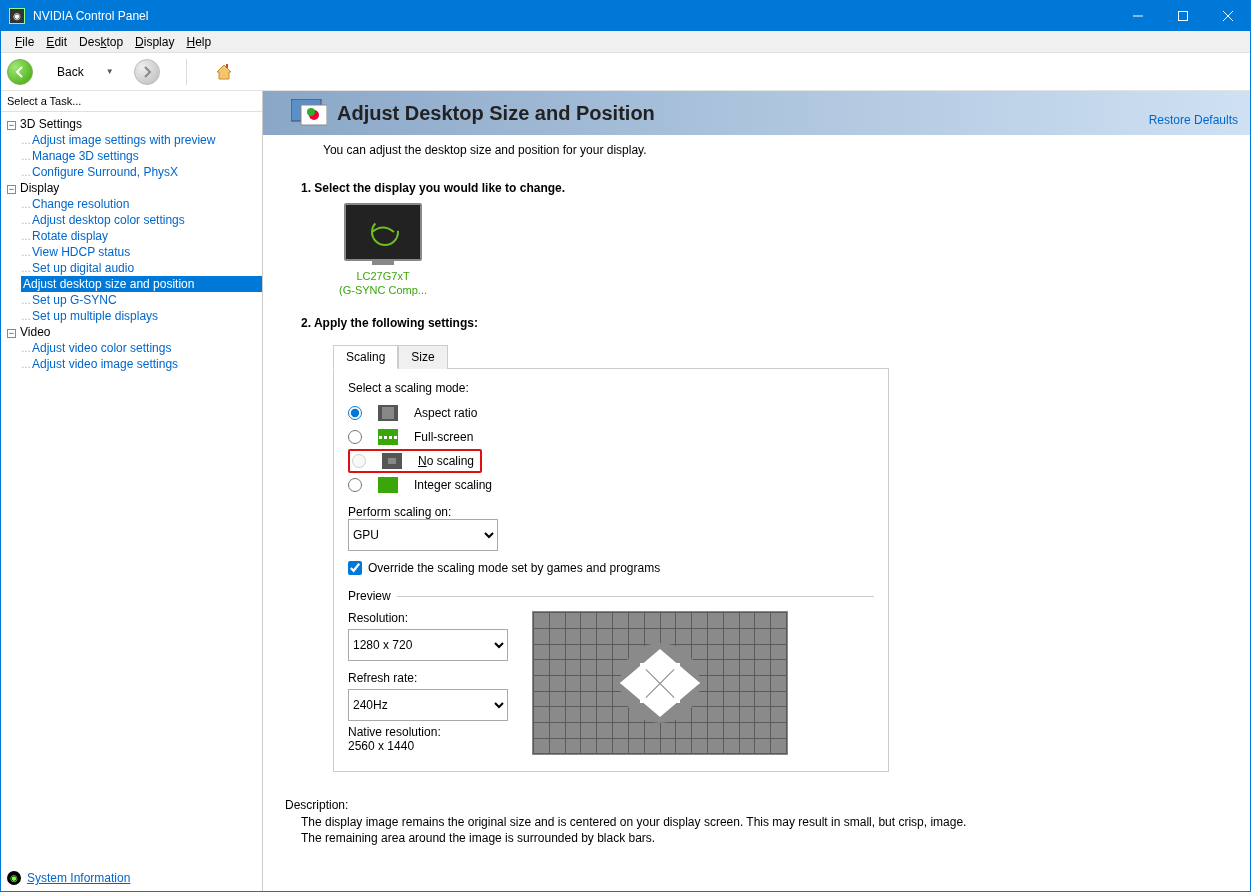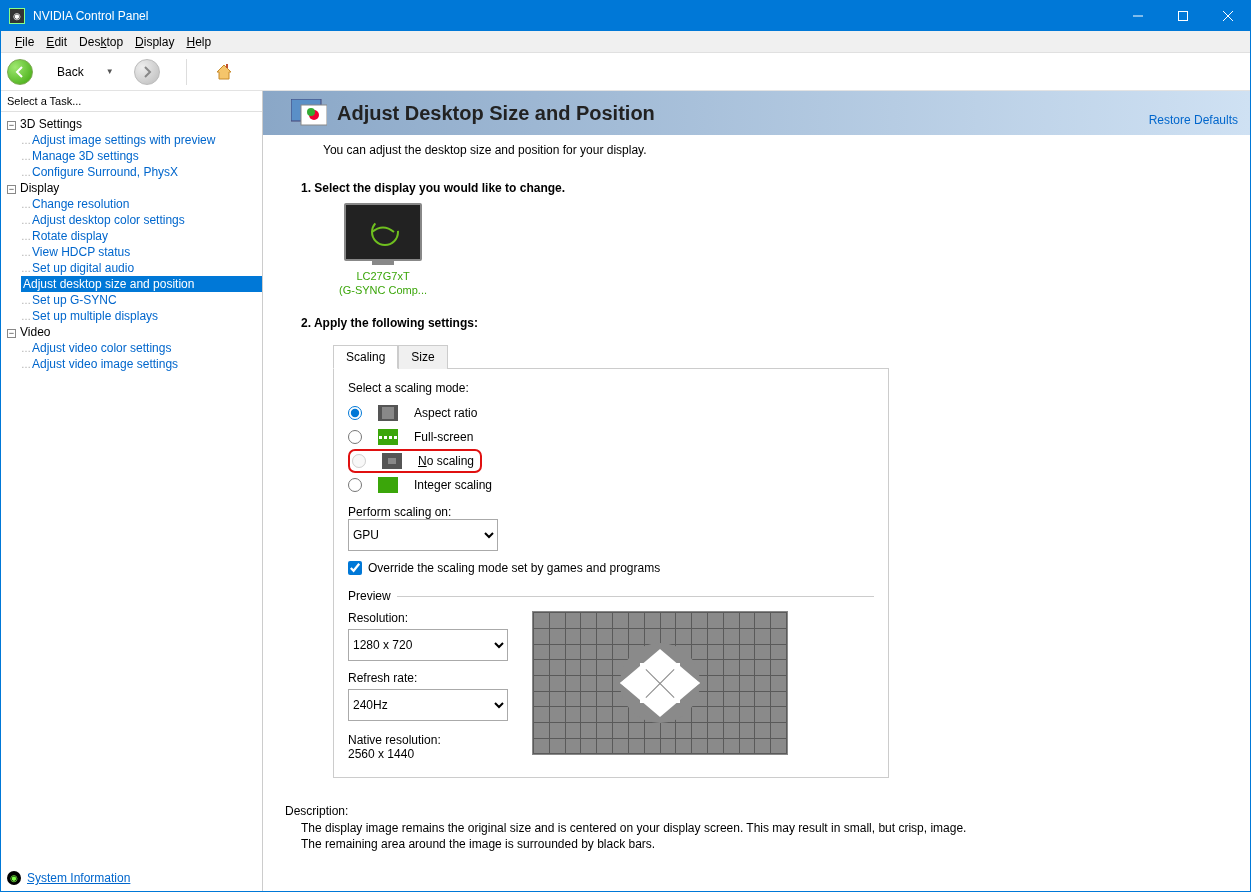--- a/index.html
+++ b/index.html
@@ -56,33 +56,33 @@
 .tab-body{border:1px solid #ccc; margin-left:32px; width:556px; padding:12px 14px 16px 14px; font-size:12px;}
 .subhead{margin-bottom:6px;}
 
 .radio-row{display:flex; align-items:center; gap:16px; padding:4px 0;}
 .radio-row input[type=radio]{width:14px;height:14px; accent-color:#0078d7;}
 .radio-row.dis input[type=radio]{accent-color:#999;}
 .mode-icon{width:20px;height:16px; background:#555; display:flex; align-items:center; justify-content:center;}
 .mode-icon .inner-dark{width:12px;height:12px;background:#888;}
 .mode-icon.green{background:#3ba60a;}
 .mode-icon.green .sq{width:3px;height:3px;background:#fff;margin:1px;display:inline-block;}
-.hl-box{border:2px solid #e01010; padding:2px 6px 2px 2px; display:inline-flex; align-items:center; gap:8px; border-radius:7px;}
+.hl-box{border:2px solid #e01010; padding:2px 6px 2px 2px; display:inline-flex; align-items:center; gap:8px; border-radius:2px;}
 .hl-box .radio-row{padding:0;}
 label u{text-decoration:underline;}
 .field-label{margin-top:8px;}
 select{width:150px; height:32px; font-size:12px; border:1px solid #aaa; background:#fff;}
 .cb-row{display:flex; align-items:center; gap:6px; margin-top:10px;}
 .cb-row input{accent-color:#0078d7; width:14px;height:14px;}
 .preview-head{margin-top:14px; display:flex; align-items:center; gap:6px;}
 .preview-head .line{flex:1; height:1px; background:#ccc;}
 .preview-body{display:flex; gap:24px; margin-top:8px;}
 .left-col{display:flex; flex-direction:column; gap:4px; font-size:12px;}
 select.wide{width:160px;}
-.native{margin-top:8px;}
+.native{margin-top:0;}
 
 .preview-grid{width:256px; height:144px; border:1px solid #888; background:#5a5a5a; display:grid; grid-template-columns:repeat(16,1fr); grid-template-rows:repeat(9,1fr); gap:1px; padding:1px; position:relative;}
 .preview-grid div{background:#8a8a8a;}
 .preview-grid .circ{position:absolute; left:50%; top:50%; width:80px; height:80px; border-radius:50%; background:#8a8a8a; transform:translate(-50%,-50%);}
 .preview-grid .diamond{position:absolute; left:50%; top:50%; width:40px; height:40px; background:#fff; transform:translate(-50%,-50%);}
 .preview-grid .diamond::before,.preview-grid .diamond::after{content:"";position:absolute;background:#8a8a8a;}
 .preview-grid .diamond::before{left:0;right:0;top:50%;height:1px;transform:rotate(45deg);}
 .preview-grid .diamond::after{left:0;right:0;top:50%;height:1px;transform:rotate(-45deg);}
 .preview-grid .tri{position:absolute;width:0;height:0;}
 .tri.t{left:50%;top:50%;transform:translate(-50%,-100%);border-left:40px solid transparent;border-right:40px solid transparent;border-bottom:34px solid #fff;}

